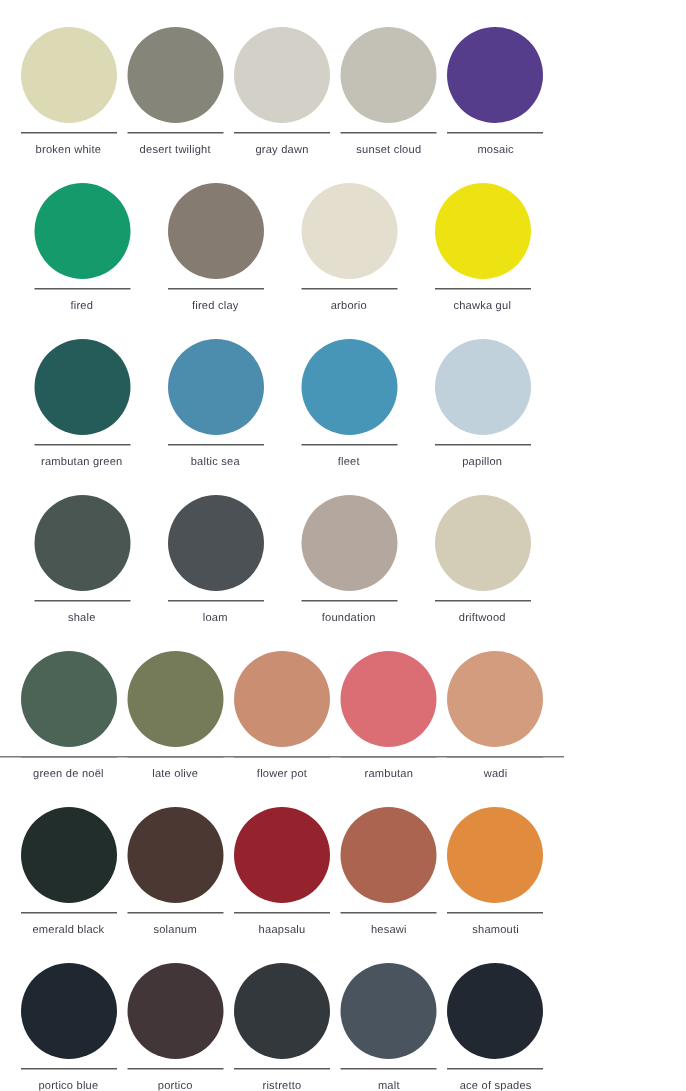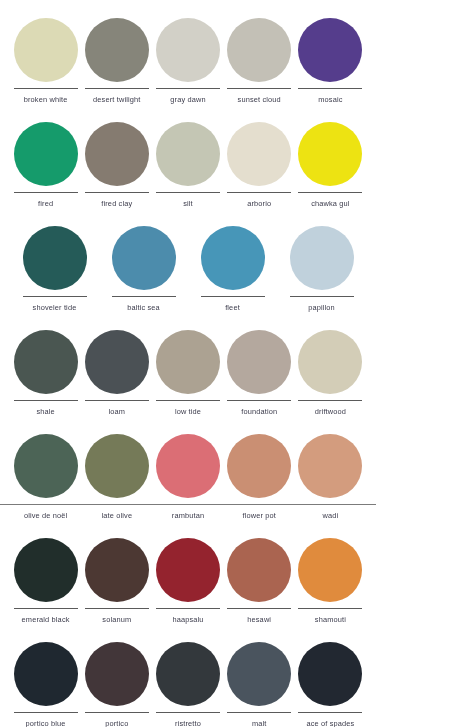--- a/index.html
+++ b/index.html
@@ -107,40 +107,35 @@
         <div class="swatch-disc" style="background: rgb(21, 155, 107);"></div>
         <div class="swatch-rule"></div>
         <div class="swatch-label">fired</div>
       </div>
       <div class="swatch-cell">
         <div class="swatch-disc" style="background: rgb(133, 123, 112);"></div>
         <div class="swatch-rule"></div>
         <div class="swatch-label">fired clay</div>
       </div>
       <div class="swatch-cell">
-        <div class="swatch-disc" style="background: rgb(196, 198, 180);"></div>
-        <div class="swatch-rule"></div>
-        <div class="swatch-label">silt</div>
-      </div>
-      <div class="swatch-cell">
         <div class="swatch-disc" style="background: rgb(228, 222, 206);"></div>
         <div class="swatch-rule"></div>
         <div class="swatch-label">arborio</div>
       </div>
       <div class="swatch-cell">
         <div class="swatch-disc" style="background: rgb(237, 227, 18);"></div>
         <div class="swatch-rule"></div>
         <div class="swatch-label">chawka gul</div>
       </div>
     </div>
     <div class="palette-row">
       <div class="swatch-cell">
         <div class="swatch-disc" style="background: rgb(37, 91, 88);"></div>
         <div class="swatch-rule"></div>
-        <div class="swatch-label">shoveler tide</div>
+        <div class="swatch-label">rambutan green</div>
       </div>
       <div class="swatch-cell">
         <div class="swatch-disc" style="background: rgb(76, 140, 172);"></div>
         <div class="swatch-rule"></div>
         <div class="swatch-label">baltic sea</div>
       </div>
       <div class="swatch-cell">
         <div class="swatch-disc" style="background: rgb(71, 150, 184);"></div>
         <div class="swatch-rule"></div>
         <div class="swatch-label">fleet</div>
@@ -156,55 +151,50 @@
         <div class="swatch-disc" style="background: rgb(74, 86, 81);"></div>
         <div class="swatch-rule"></div>
         <div class="swatch-label">shale</div>
       </div>
       <div class="swatch-cell">
         <div class="swatch-disc" style="background: rgb(75, 81, 85);"></div>
         <div class="swatch-rule"></div>
         <div class="swatch-label">loam</div>
       </div>
       <div class="swatch-cell">
-        <div class="swatch-disc" style="background: rgb(172, 162, 146);"></div>
-        <div class="swatch-rule"></div>
-        <div class="swatch-label">low tide</div>
-      </div>
-      <div class="swatch-cell">
         <div class="swatch-disc" style="background: rgb(180, 168, 158);"></div>
         <div class="swatch-rule"></div>
         <div class="swatch-label">foundation</div>
       </div>
       <div class="swatch-cell">
         <div class="swatch-disc" style="background: rgb(211, 205, 183);"></div>
         <div class="swatch-rule"></div>
         <div class="swatch-label">driftwood</div>
       </div>
     </div>
     <div class="palette-row">
       <div class="swatch-cell">
         <div class="swatch-disc" style="background: rgb(76, 100, 86);"></div>
         <div class="swatch-rule"></div>
-        <div class="swatch-label">olive de noël</div>
+        <div class="swatch-label">green de noël</div>
       </div>
       <div class="swatch-cell">
         <div class="swatch-disc" style="background: rgb(117, 122, 88);"></div>
         <div class="swatch-rule"></div>
         <div class="swatch-label">late olive</div>
       </div>
       <div class="swatch-cell">
+        <div class="swatch-disc" style="background: rgb(202, 143, 115);"></div>
+        <div class="swatch-rule"></div>
+        <div class="swatch-label">flower pot</div>
+      </div>
+      <div class="swatch-cell">
         <div class="swatch-disc" style="background: rgb(219, 110, 117);"></div>
         <div class="swatch-rule"></div>
         <div class="swatch-label">rambutan</div>
-      </div>
-      <div class="swatch-cell">
-        <div class="swatch-disc" style="background: rgb(202, 143, 115);"></div>
-        <div class="swatch-rule"></div>
-        <div class="swatch-label">flower pot</div>
       </div>
       <div class="swatch-cell">
         <div class="swatch-disc" style="background: rgb(211, 156, 126);"></div>
         <div class="swatch-rule"></div>
         <div class="swatch-label">wadi</div>
       </div>
     </div>
     <div class="section-divider" style="top: 504px;"></div>
     <div class="palette-row">
       <div class="swatch-cell">

